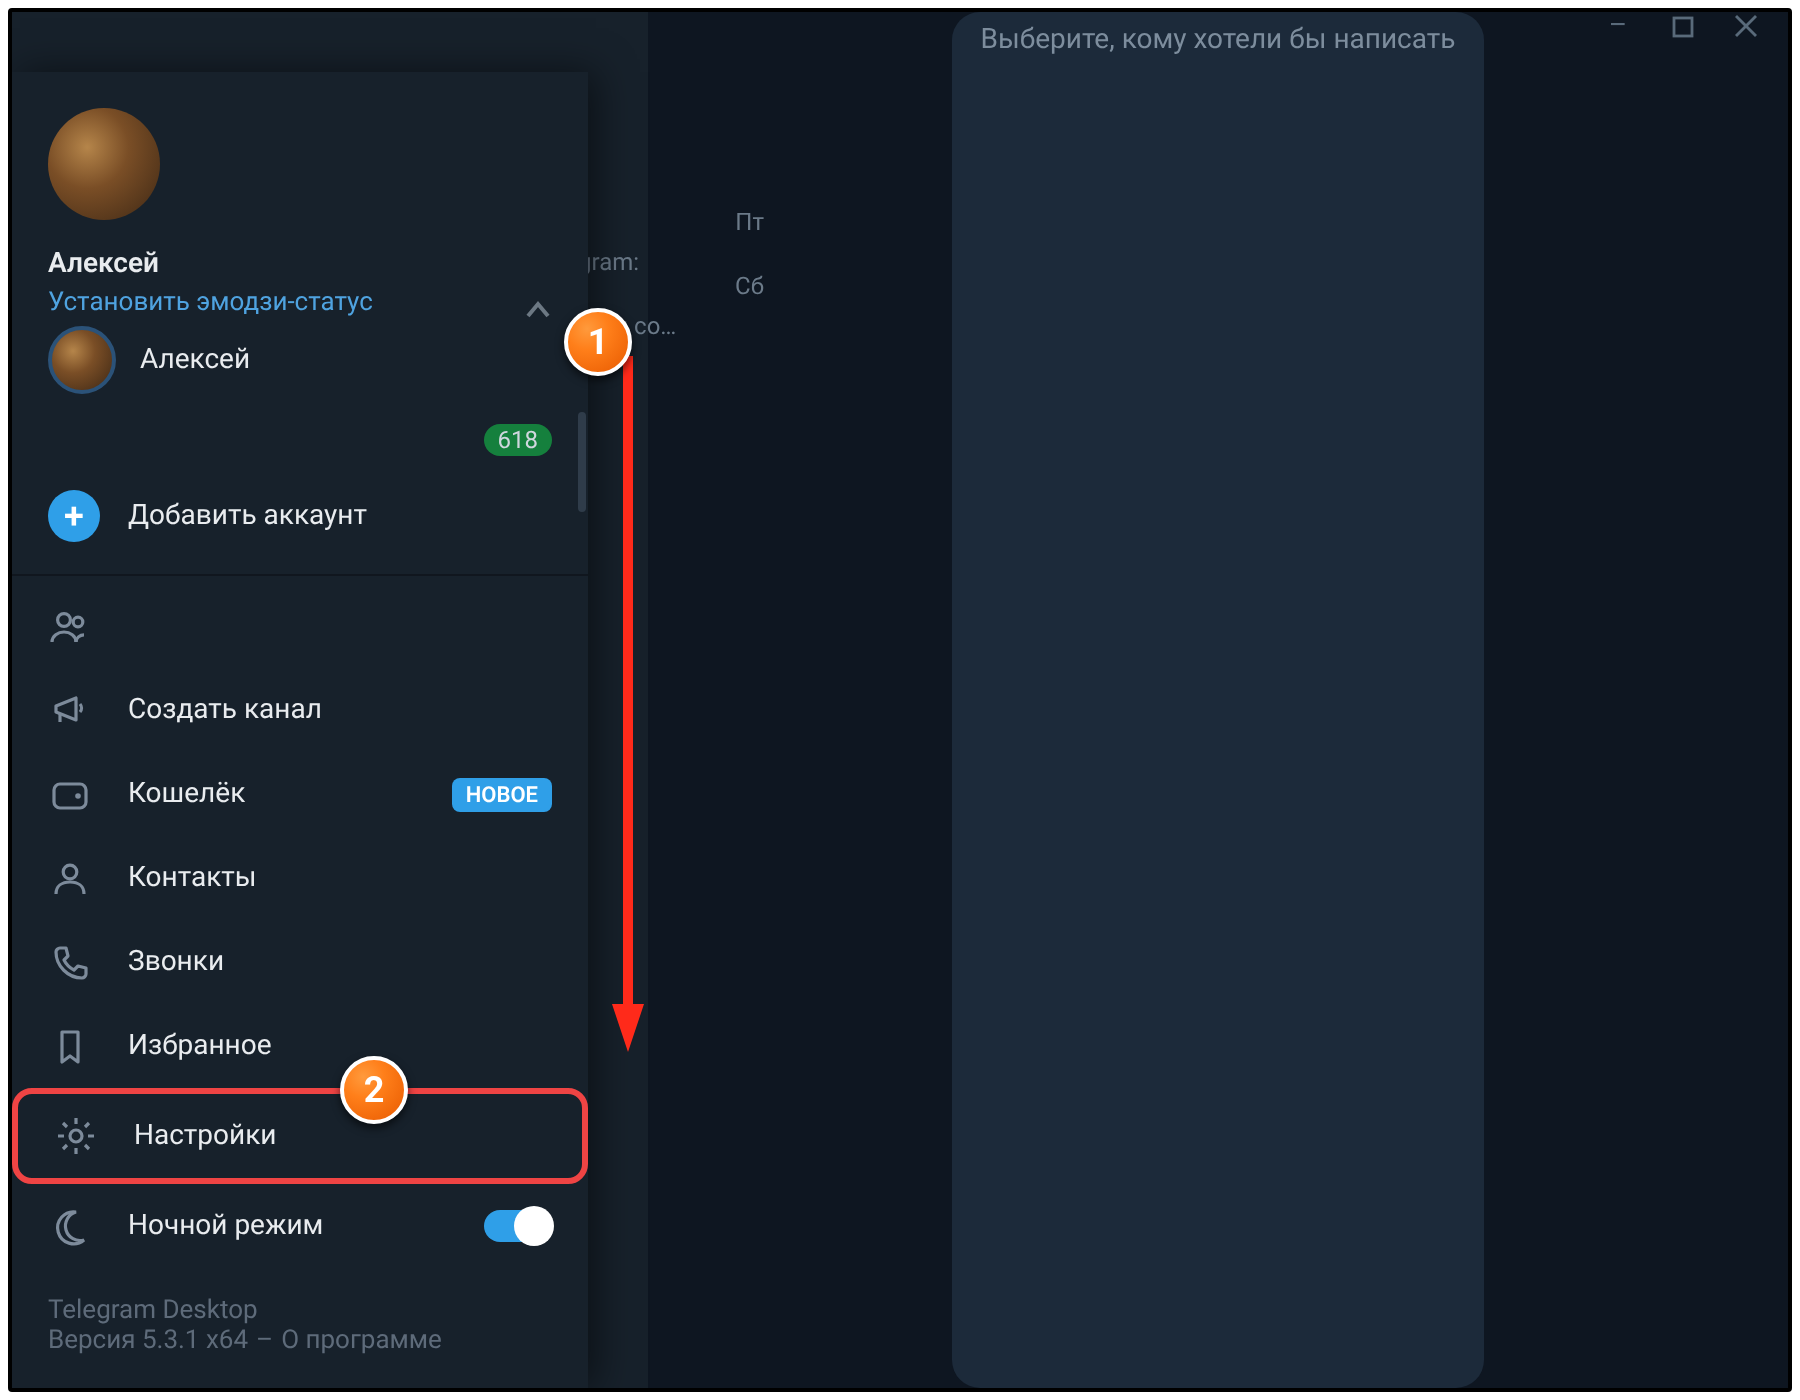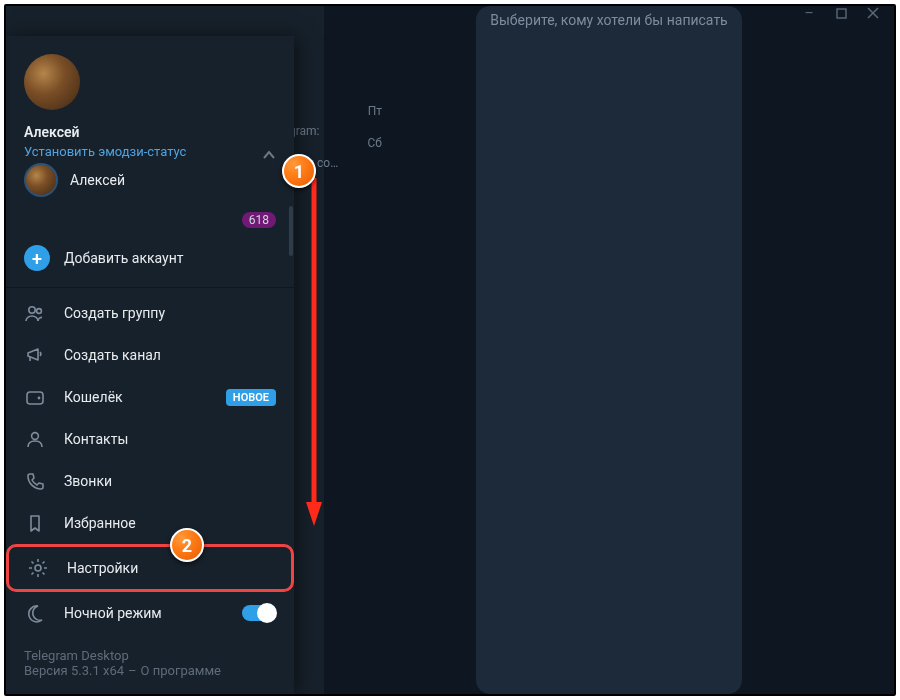--- a/index.html
+++ b/index.html
@@ -122,21 +122,21 @@
     position:relative; top:-6px;
   }
   .peek-name { position:relative; top:-6px; }
   .peek-blur {
     padding: 0 18px 0 18px;
     display:flex; align-items:center; justify-content:flex-end;
     height: 30px;
     position:relative;
   }
   .badge {
-    background:#701a75; color:#cfd7de; font-size:12px;
+    background:#15803d; color:#cfd7de; font-size:12px;
     padding: 1px 7px; border-radius: 10px;
   }
   .add-account {
     padding: 10px 18px 16px 18px;
     display:flex; align-items:center; gap:14px;
     font-size:14px;
   }
   .plus-circle {
     width: 26px; height:26px; border-radius:50%;
     background:#2f9fe8; color:#fff; display:flex; align-items:center; justify-content:center;
@@ -271,21 +271,20 @@
 
       <div class="menu-item">
         <div class="ico">
           <svg width="22" height="22">
               <circle cx="8" cy="8" r="3.2" fill="none" stroke="#7d8b9b" stroke-width="1.6"></circle>
               <circle cx="15" cy="9" r="2.4" fill="none" stroke="#7d8b9b" stroke-width="1.6"></circle>
               <path d="M2 19c0-3 3-5 6-5s6 2 6 5" fill="none" stroke="#7d8b9b" stroke-width="1.6"></path>
               <path d="M14 19c0-2 2-3.6 4-3.6" fill="none" stroke="#7d8b9b" stroke-width="1.6"></path>
             </svg>
         </div>
-        <div class="label">Создать группу</div>
       </div>
 
       <div class="menu-item">
         <div class="ico">
           <svg width="22" height="22">
               <path d="M4 12v-3l10-4v11l-10-4z" fill="none" stroke="#7d8b9b" stroke-width="1.6" stroke-linejoin="round"></path>
               <path d="M6 13v4" stroke="#7d8b9b" stroke-width="1.6"></path>
               <path d="M16 8a3 3 0 0 1 0 4" fill="none" stroke="#7d8b9b" stroke-width="1.6"></path>
             </svg>
         </div>

